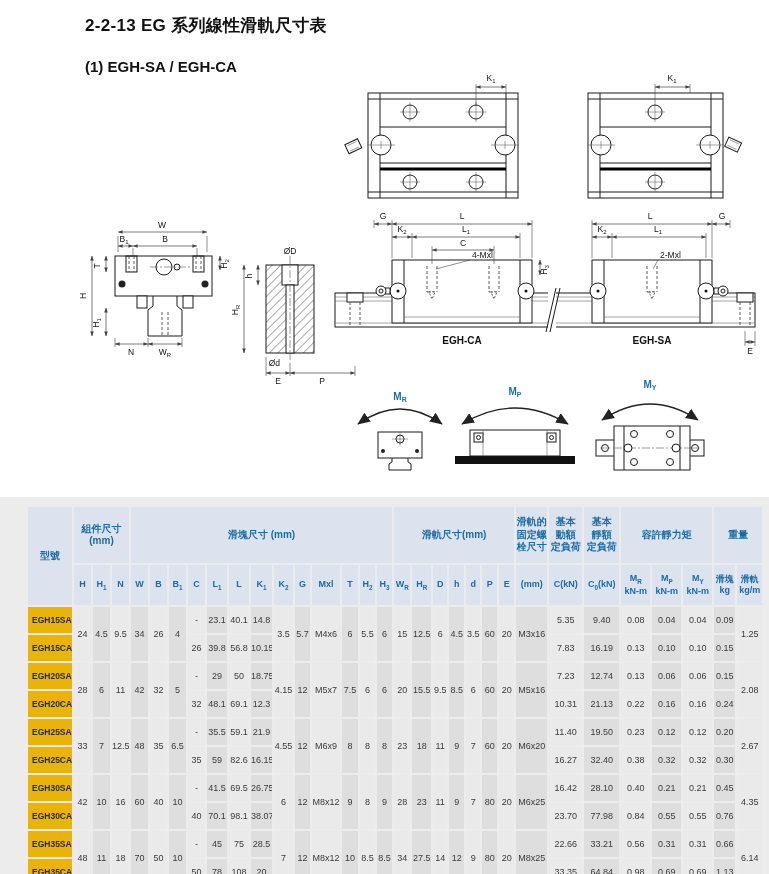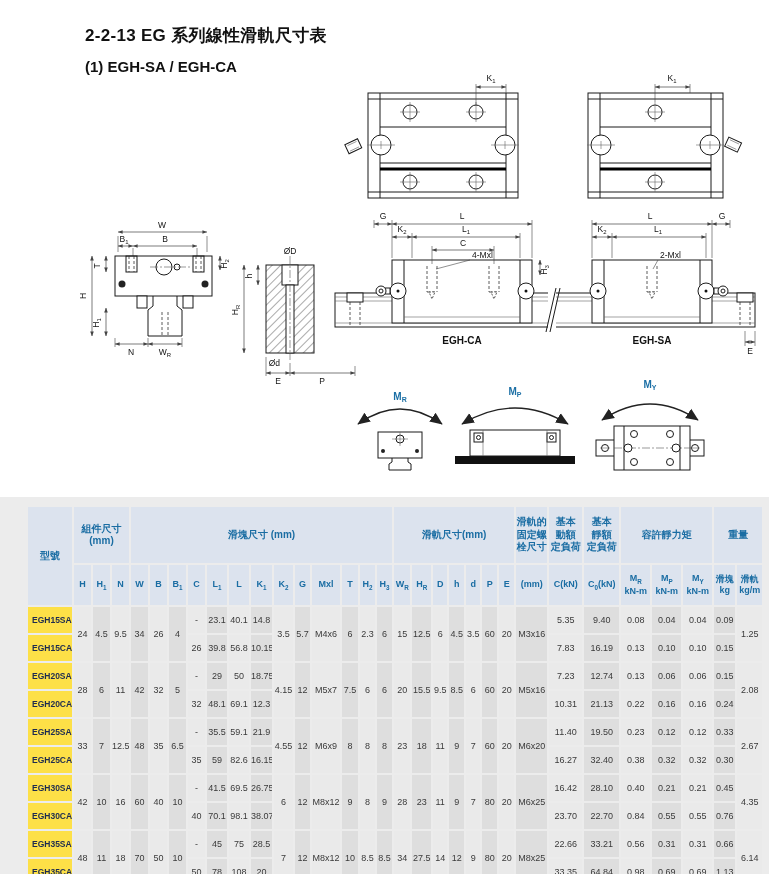--- a/index.html
+++ b/index.html
@@ -1,18 +1,18 @@
 <!DOCTYPE html>
 <html><head>
 <meta charset="utf-8">
 <style>
   html,body{margin:0;padding:0;}
   body{width:769px;height:874px;background:#fff;position:relative;overflow:hidden;
        font-family:"Liberation Sans","DejaVu Sans",sans-serif;color:#111;}
-  .title{position:absolute;left:85px;top:14px;font-size:17px;font-weight:bold;letter-spacing:.3px;margin-top:10px;}
+  .title{position:absolute;left:85px;top:14px;font-size:17px;font-weight:bold;letter-spacing:.3px;}
   .subtitle{position:absolute;left:85px;top:58px;font-size:15px;font-weight:bold;}
   .drawings{position:absolute;left:0;top:70px;width:769px;height:420px;}
   svg text{font-size:8.5px;fill:#111;font-family:"Liberation Sans","DejaVu Sans",sans-serif;}
   svg .cap{font-size:10px;font-weight:bold;}
   svg .blue{fill:#1b6fa5;font-weight:bold;font-size:10px;}
   .part{stroke:#1a1a1a;stroke-width:1;fill:#fff;}
   .pln{stroke:#1a1a1a;stroke-width:1;fill:none;}
   .thk{stroke:#000;stroke-width:3;fill:none;}
   .cl{stroke:#666;stroke-width:.6;fill:none;}
   .dsh{stroke:#333;stroke-width:.8;fill:none;stroke-dasharray:3 2;}
@@ -22,21 +22,21 @@
   .arc{stroke:#222;stroke-width:1.4;fill:none;marker-start:url(#arw2);marker-end:url(#arw2);}
   .bottom-panel{position:absolute;left:0;top:497px;width:769px;height:377px;background:#ececec;}
   table{border-collapse:separate;border-spacing:2px;table-layout:fixed;width:738px;margin:8px 0 0 26px;}
   th,td{padding:0;vertical-align:middle;text-align:center;overflow:hidden;}
   th{background:#dce3ee;color:#1a6da3;font-weight:bold;font-size:10px;line-height:1.25;}
   th div{white-space:pre-line;}
   th .sub-t,th .sub-b{font-size:9px;}
   tr.h1 th{height:56px;} tr.h2 th{height:40px;}
   td{font-size:9px;color:#3a3a3a;height:26px;}
   td.c-a{background:#eaeaea;} td.c-b{background:#dedede;}
-  td.c-model{background:#fde047;color:#1d2b50;font-weight:bold;text-align:left;padding-left:4px;font-size:8.5px;}
+  td.c-model{background:#eab308;color:#1d2b50;font-weight:bold;text-align:left;padding-left:4px;font-size:8.5px;}
   sub{font-size:70%;}
 </style>
 </head>
 <body>
 
 <div class="title">2-2-13 EG 系列線性滑軌尺寸表</div>
 <div class="subtitle">(1) EGH-SA / EGH-CA</div>
 
 <div class="drawings">
 <svg width="769" height="420" viewBox="0 0 769 420">
@@ -505,21 +505,21 @@
           <td class="c-a" rowspan="2">26</td>
           <td class="c-b" rowspan="2">4</td>
           <td class="c-a">-</td>
           <td class="c-b">23.1</td>
           <td class="c-a">40.1</td>
           <td class="c-b">14.8</td>
           <td class="c-a" rowspan="2">3.5</td>
           <td class="c-b" rowspan="2">5.7</td>
           <td class="c-a" rowspan="2">M4x6</td>
           <td class="c-b" rowspan="2">6</td>
-          <td class="c-a" rowspan="2">2.3</td>
+          <td class="c-a" rowspan="2">5.5</td>
           <td class="c-b" rowspan="2">6</td>
           <td class="c-a" rowspan="2">15</td>
           <td class="c-b" rowspan="2">12.5</td>
           <td class="c-a" rowspan="2">6</td>
           <td class="c-b" rowspan="2">4.5</td>
           <td class="c-a" rowspan="2">3.5</td>
           <td class="c-b" rowspan="2">60</td>
           <td class="c-a" rowspan="2">20</td>
           <td class="c-b" rowspan="2">M3x16</td>
           <td class="c-a">5.35</td>
@@ -614,21 +614,21 @@
           <td class="c-b" rowspan="2">9</td>
           <td class="c-a" rowspan="2">7</td>
           <td class="c-b" rowspan="2">60</td>
           <td class="c-a" rowspan="2">20</td>
           <td class="c-b" rowspan="2">M6x20</td>
           <td class="c-a">11.40</td>
           <td class="c-b">19.50</td>
           <td class="c-a">0.23</td>
           <td class="c-b">0.12</td>
           <td class="c-a">0.12</td>
-          <td class="c-b">0.33</td>
+          <td class="c-b">0.20</td>
           <td class="c-a" rowspan="2">2.67</td>
         </tr>
         <tr>
           <td class="c-model">EGH25CA</td>
           <td class="c-a">35</td>
           <td class="c-b">59</td>
           <td class="c-a">82.6</td>
           <td class="c-b">16.15</td>
           <td class="c-a">16.27</td>
           <td class="c-b">32.40</td>
@@ -671,21 +671,21 @@
           <td class="c-b">0.45</td>
           <td class="c-a" rowspan="2">4.35</td>
         </tr>
         <tr>
           <td class="c-model">EGH30CA</td>
           <td class="c-a">40</td>
           <td class="c-b">70.1</td>
           <td class="c-a">98.1</td>
           <td class="c-b">38.07</td>
           <td class="c-a">23.70</td>
-          <td class="c-b">22.70</td>
+          <td class="c-b">77.98</td>
           <td class="c-a">0.84</td>
           <td class="c-b">0.55</td>
           <td class="c-a">0.55</td>
           <td class="c-b">0.76</td>
         </tr>
         <tr>
           <td class="c-model">EGH35SA</td>
           <td class="c-a" rowspan="2">48</td>
           <td class="c-b" rowspan="2">11</td>
           <td class="c-a" rowspan="2">18</td>

